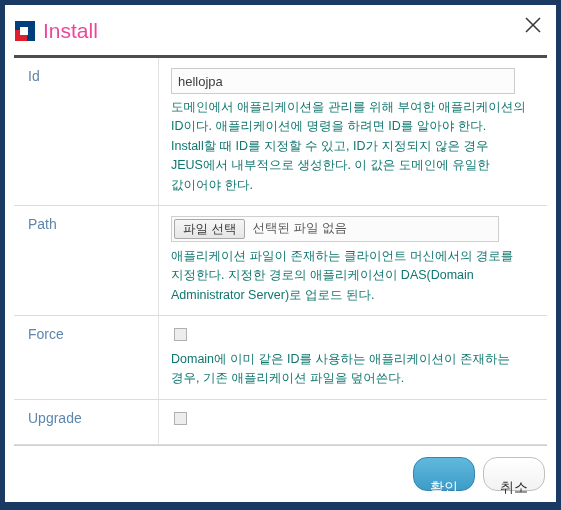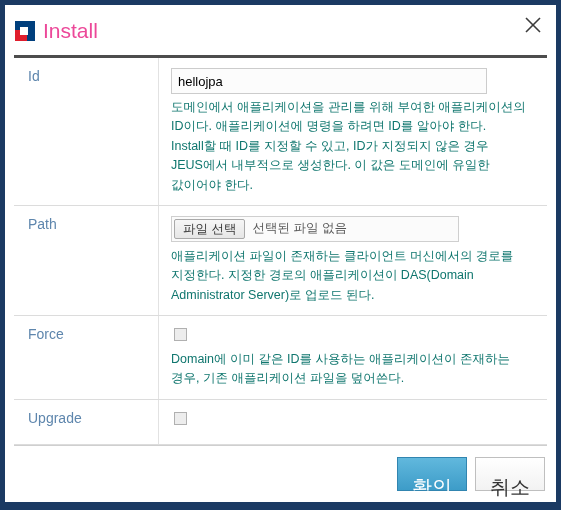--- a/index.html
+++ b/index.html
@@ -117,34 +117,34 @@
     color: #0f766e;
     line-height: 1.55;
     margin: 0;
     word-break: keep-all;
   }
 
   
   .text-input {
     box-sizing: border-box;
     display: block;
-    width: 316px;
+    width: 344px;
     height: 22px;
     border: 1px solid #cccccc;
     background: #fcfcfc;
     font-family: "Liberation Sans", "DejaVu Sans", sans-serif;
     font-size: 13px;
-    color: #000000;
+    color: #404040;
     padding: 12px 6px;
     outline: none;
     margin-bottom: 4px;
   }
   .file-wrap {
     box-sizing: border-box;
-    width: 288px;
+    width: 328px;
     height: 26px;
     border: 1px solid #cfcfcf;
     background: #fbfbfb;
     display: flex;
     align-items: center;
     margin-bottom: 5px;
   }
   .file-btn {
     font-family: "Liberation Sans", "DejaVu Sans", sans-serif;
     font-size: 12.5px;
@@ -193,24 +193,24 @@
     border-top: 1px solid #cfcfcf;
     margin: 0 9px;
     height: 56px;
     display: flex;
     align-items: center;
     justify-content: flex-end;
     padding-right: 2px;
   }
   .btn {
     font-family: "Liberation Sans", "DejaVu Sans", sans-serif;
-    font-size: 20px;
+    font-size: 14px;
     height: 28px;
     min-width: 62px;
-    border-radius: 0;
+    border-radius: 14px;
     cursor: pointer;
     padding: 16px 14px;
     line-height: 26px;
     box-sizing: border-box;
   }
   .btn-primary {
     background: linear-gradient(#61b8dd, #3d9cc8);
     border: 1px solid #3185b0;
     color: #ffffff;
     margin-right: 8px;

